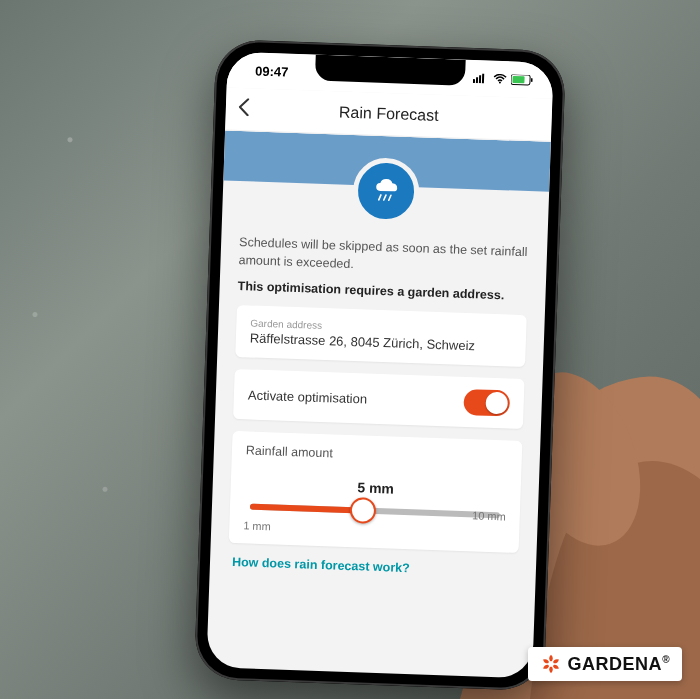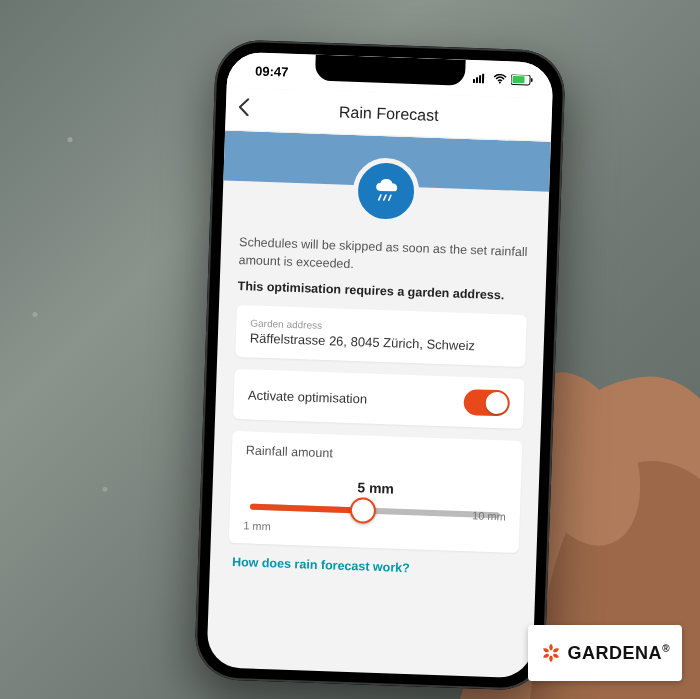--- a/index.html
+++ b/index.html
@@ -40,21 +40,21 @@
   .opt-label{font-size:13px;color:#333;}
   .slider-card .rain-label{font-size:12.5px;color:#555;margin-bottom:18px;}
   .slider-value{text-align:center;font-size:14px;font-weight:700;color:#222;margin-bottom:12px;}
   .slider-track{position:relative;height:6px;background:#bbb;border-radius:3px;margin:0 6px;}
   .slider-fill{position:absolute;left:0;top:0;height:100%;width:45%;background:#e8491b;border-radius:3px;}
   .slider-thumb{position:absolute;left:45%;top:50%;transform:translate(-50%,-50%);width:22px;height:22px;border-radius:50%;background:#fff;border:2px solid #e8491b;box-shadow:0 1px 3px rgba(0,0,0,.3);}
   .slider-ends{display:flex;justify-content:space-between;font-size:11px;color:#777;margin-top:10px;}
   .slider-ends .max{transform:translateY(-18px);}
   .help-link{font-size:12.5px;font-weight:600;color:#0097a7;margin:10px 4px 0;}
   .hand{position:absolute;right:0;bottom:0;width:420px;height:420px;pointer-events:none;}
-  .brand-badge{position:absolute;right:18px;bottom:18px;background:#fff;border-radius:4px;padding:17px 12px;display:flex;align-items:center;gap:6px;box-shadow:0 2px 6px rgba(0,0,0,.25);}
+  .brand-badge{position:absolute;right:18px;bottom:18px;background:#fff;border-radius:4px;padding:6px 12px;display:flex;align-items:center;gap:6px;box-shadow:0 2px 6px rgba(0,0,0,.25);}
   .brand-badge .logo{width:22px;height:22px;}
   .brand-text{font-size:18px;font-weight:700;letter-spacing:.5px;color:#111;}
   .sup{font-size:10px;vertical-align:super;}
 </style>
 </head>
 <body>
 
 <div class="scene">
   <div class="rain-overlay"></div>
 

